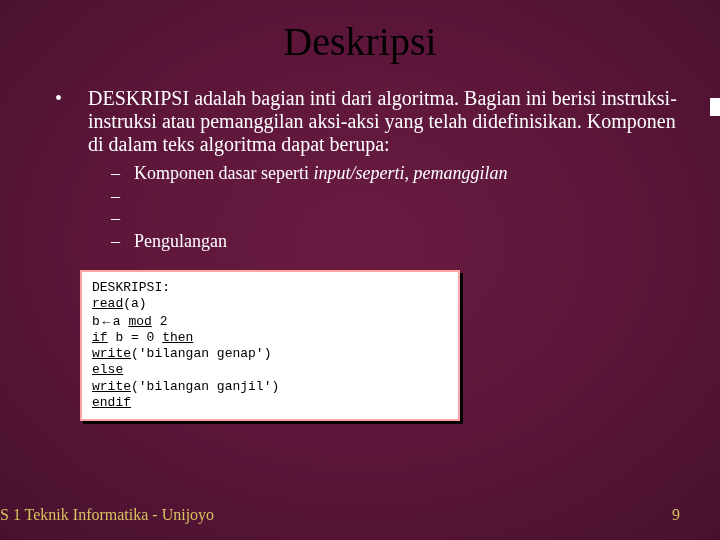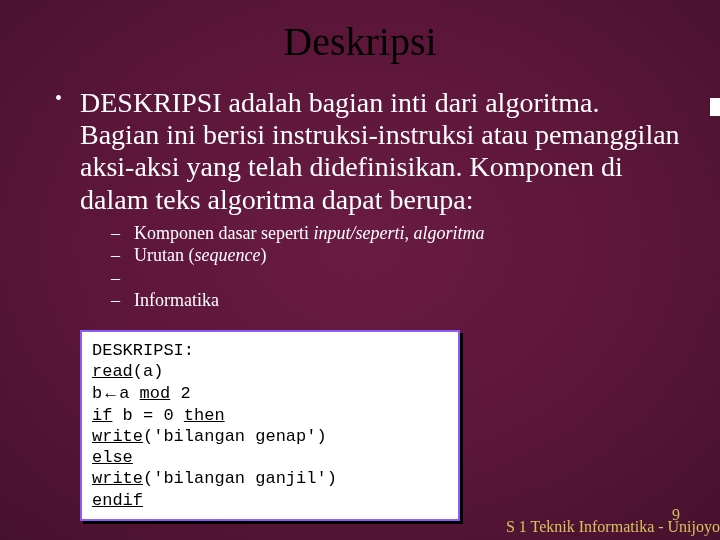--- a/index.html
+++ b/index.html
@@ -25,60 +25,61 @@
     align-items: flex-start;
     gap: 18px;
     margin-bottom: 6px;
   }
   .bullet {
     font-size: 20px;
     line-height: 22px;
     flex-shrink: 0;
   }
   .main-text {
-    font-size: 28px;
+    font-size: 20px;
     line-height: 1.15;
     color: #ffffff;
+    margin-left: 8px;
   }
   .sublist {
     padding-left: 56px;
     margin-top: 4px;
     margin-bottom: 18px;
   }
   .sub-row {
     display: flex;
     align-items: flex-start;
     gap: 14px;
     font-size: 18px;
     line-height: 1.25;
     color: #ffffff;
   }
   .dash { flex-shrink: 0; }
   .italic { font-style: italic; }
   .codebox {
     margin-left: 25px;
     background: #ffffff;
     color: #000000;
-    border: 2px solid #8b5cf6;
+    border: 2px solid #fca5a5;
     box-shadow: 3px 3px 0 0 #000000;
     padding: 8px 10px 8px 10px;
     width: 380px;
     font-family: "Courier New", Courier, monospace;
-    font-size: 17px;
+    font-size: 13px;
     line-height: 1.25;
     white-space: pre;
   }
   .codebox .u { text-decoration: underline; }
   .arrow { font-family: "Times New Roman", serif; }
   .footer {
     position: absolute;
-    bottom: 4px;
+    bottom: 16px;
     left: 0;
     width: 100%;
-    text-align: right;
+    text-align: left;
     color: #d7c260;
     font-size: 16px;
   }
   .pagenum {
     position: absolute;
     bottom: 16px;
     right: 40px;
     color: #d7c260;
     font-size: 16px;
   }
@@ -101,32 +102,31 @@
 <div class="content">
 
   <div class="bullet-row">
     <span class="bullet">•</span>
     <span class="main-text">DESKRIPSI adalah bagian inti dari algoritma. Bagian ini berisi instruksi-instruksi atau pemanggilan aksi-aksi yang telah didefinisikan. Komponen di dalam teks algoritma dapat berupa:</span>
   </div>
 
   <div class="sublist">
     <div class="sub-row">
       <span class="dash">–</span>
-      <span><span>Komponen dasar seperti </span><span class="italic">input/seperti</span><span>, </span><span class="italic">algoritma</span><span></span></span>
-    </div>
-    <div class="sub-row">
-      <span class="dash">–</span>
-      <span><span>Urutan (</span><span class="italic">sequence</span><span></span><span class="italic"></span><span>)</span></span>
+      <span><span>Komponen dasar seperti </span><span class="italic">input/seperti</span><span>, </span><span class="italic">pemanggilan</span><span></span></span>
     </div>
     <div class="sub-row">
       <span class="dash">–</span>
     </div>
     <div class="sub-row">
       <span class="dash">–</span>
-      <span><span>Informatika</span><span class="italic"></span><span></span><span class="italic"></span><span></span></span>
+    </div>
+    <div class="sub-row">
+      <span class="dash">–</span>
+      <span><span>Pengulangan</span><span class="italic"></span><span></span><span class="italic"></span><span></span></span>
     </div>
   </div>
 
   <div class="codebox"><span>DESKRIPSI:</span>
 <span class="u">read</span><span>(a)</span>
 <span>b</span><span class="arrow">←</span><span>a </span><span class="u">mod</span><span> 2</span>
 <span class="u">if</span><span> b = 0 </span><span class="u">then</span>
 <span class="u">write</span><span>('bilangan genap')</span>
 <span class="u">else</span>
 <span class="u">write</span><span>('bilangan ganjil')</span>

